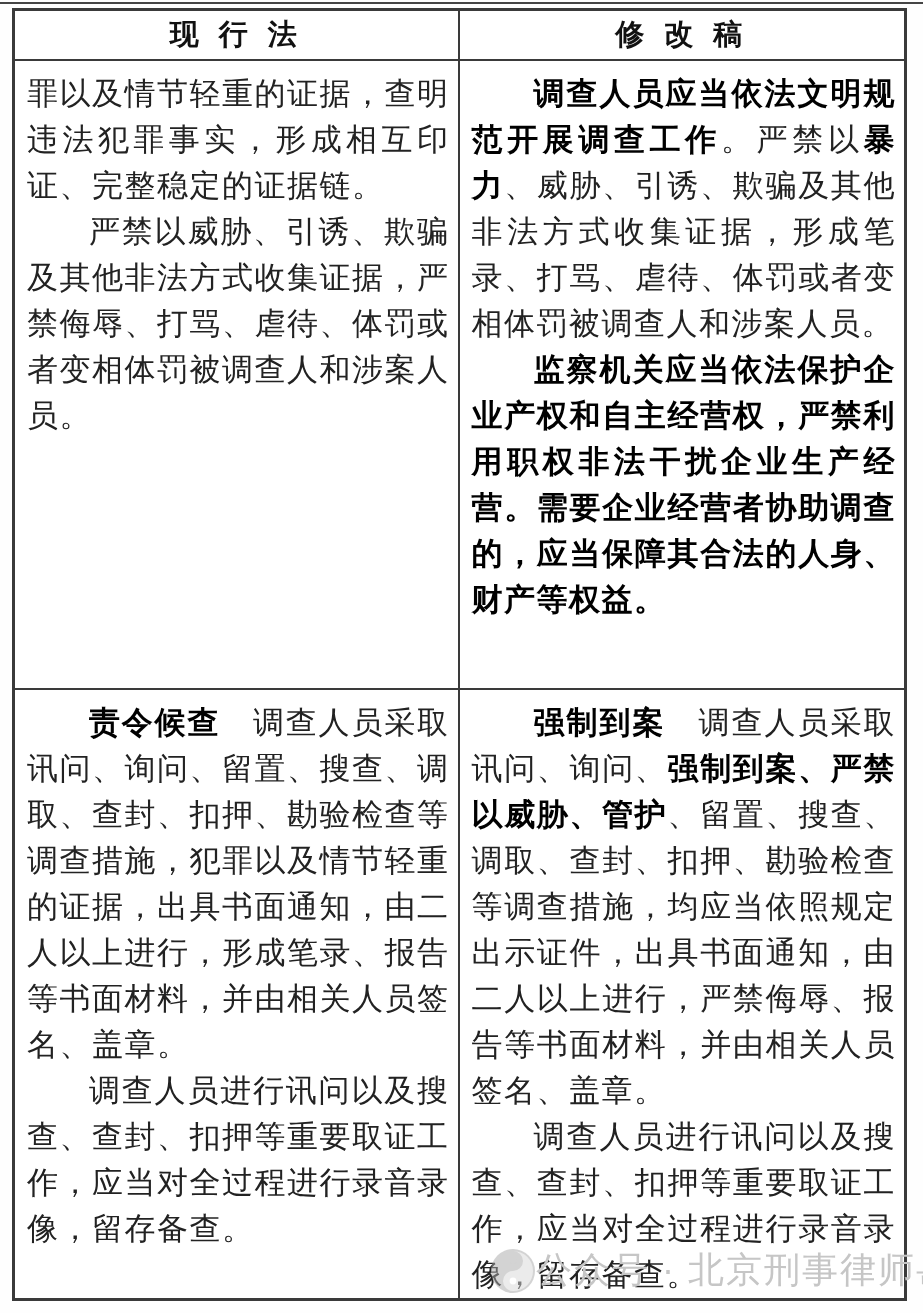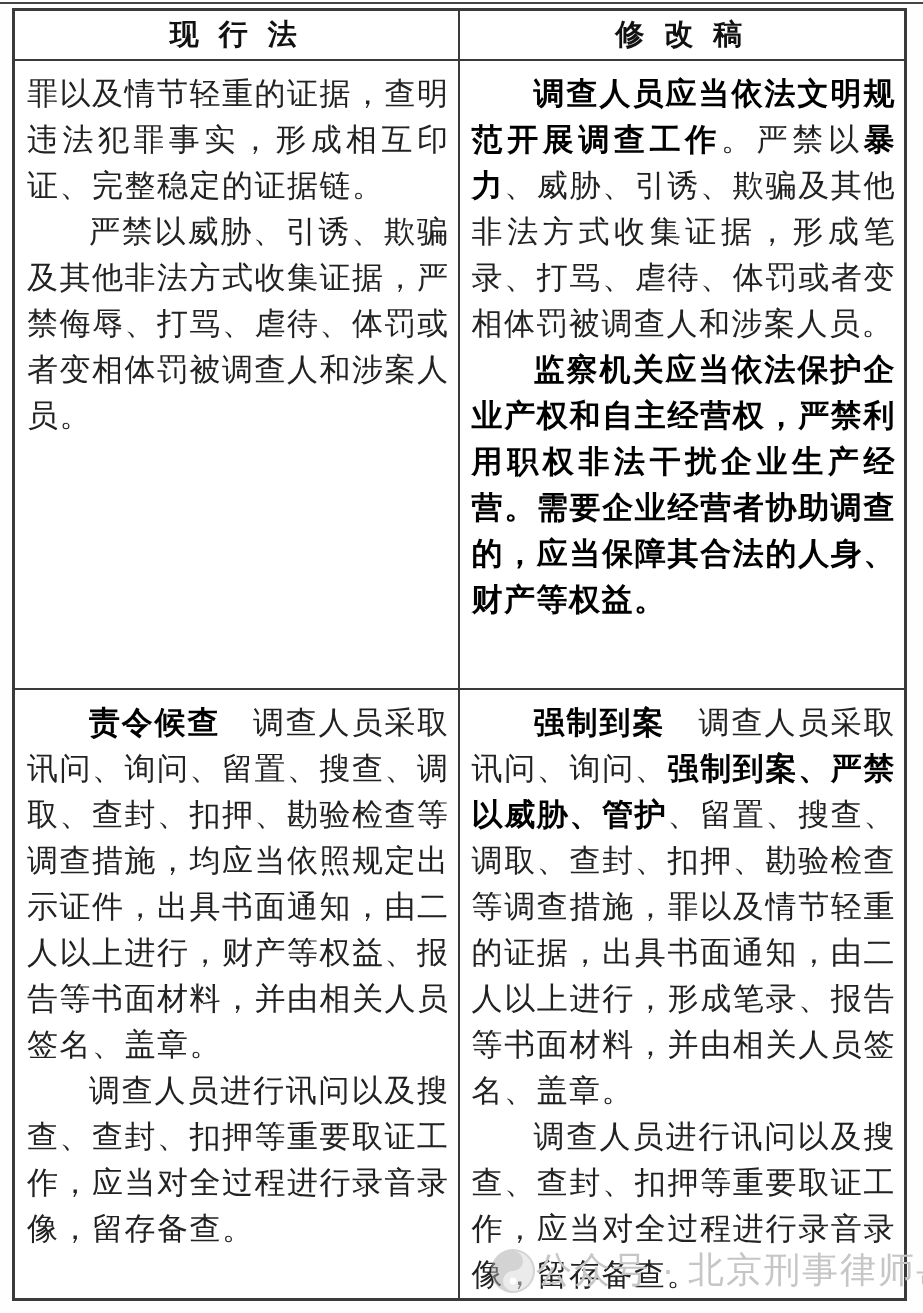--- a/index.html
+++ b/index.html
@@ -89,25 +89,25 @@
         <p class="indent"><span>严禁以威胁、引诱、欺骗及其他非法方式收集证据，严禁侮辱、打骂、虐待、体罚或者变相体罚被调查人和涉案人员。</span></p>
       </div>
       <div class="td">
         <p class="indent"><span class="b">调查人员应当依法文明规范开展调查工作</span><span>。严禁以</span><span class="b">暴力</span><span>、威胁、引诱、欺骗及其他非法方式收集证据，形成笔录、打骂、虐待、体罚或者变相体罚被调查人和涉案人员。</span></p>
         <p class="indent"><span class="b">监察机关应当依法保护企业产权和自主经营权，严禁利用职权非法干扰企业生产经营。需要企业经营者协助调查的，应当保障其合法的人身、财产等权益。</span></p>
       </div>
     </div>
 
     <div class="trow row-2">
       <div class="td col-left">
-        <p class="indent"><span class="b">责令候查</span><span>　调查人员采取讯问、询问、留置、搜查、调取、查封、扣押、勘验检查等调查措施，均应当依照规定出示证件，出具书面通知，由二人以上进行，财产等权益、报告等书面材料，并由相关人员签名、盖章。</span></p>
+        <p class="indent"><span class="b">责令候查</span><span>　调查人员采取讯问、询问、留置、搜查、调取、查封、扣押、勘验检查等调查措施，犯罪以及情节轻重的证据，出具书面通知，由二人以上进行，形成笔录、报告等书面材料，并由相关人员签名、盖章。</span></p>
         <p class="indent"><span>调查人员进行讯问以及搜查、查封、扣押等重要取证工作，应当对全过程进行录音录像，留存备查。</span></p>
       </div>
       <div class="td">
-        <p class="indent"><span class="b">强制到案</span><span>　调查人员采取讯问、询问、</span><span class="b">强制到案、严禁以威胁、管护</span><span>、留置、搜查、调取、查封、扣押、勘验检查等调查措施，罪以及情节轻重的证据，出具书面通知，由二人以上进行，形成笔录、报告等书面材料，并由相关人员签名、盖章。</span></p>
+        <p class="indent"><span class="b">强制到案</span><span>　调查人员采取讯问、询问、</span><span class="b">强制到案、严禁以威胁、管护</span><span>、留置、搜查、调取、查封、扣押、勘验检查等调查措施，均应当依照规定出示证件，出具书面通知，由二人以上进行，严禁侮辱、报告等书面材料，并由相关人员签名、盖章。</span></p>
         <p class="indent"><span>调查人员进行讯问以及搜查、查封、扣押等重要取证工作，应当对全过程进行录音录像，留存备查。</span></p>
       </div>
     </div>
 
   </div>
 
   <div class="watermark">
     <span class="wm-logo">
       <svg width="46" height="46" viewBox="0 0 46 46" xmlns="http://www.w3.org/2000/svg">
         <circle cx="23" cy="23" r="22" fill="#a8a8a8"></circle>

